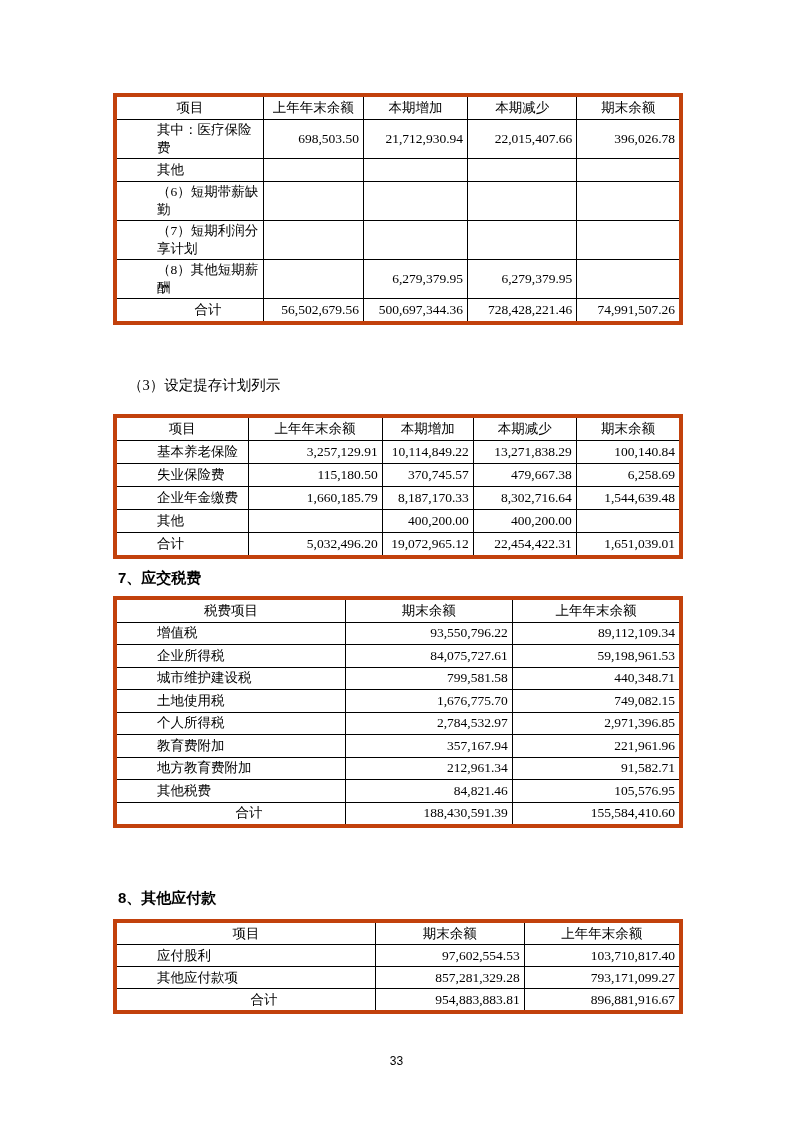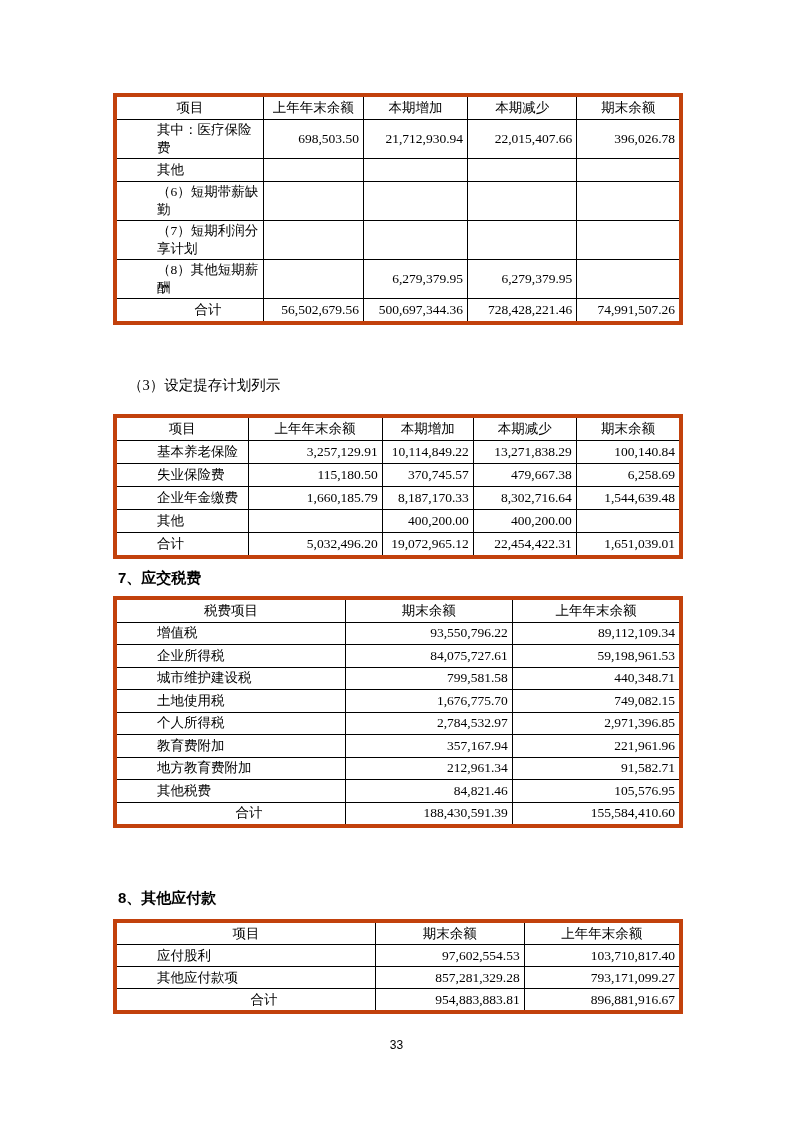--- a/index.html
+++ b/index.html
@@ -51,20 +51,21 @@
     font-weight:bold;
     font-size:15px;
     font-family:"Liberation Sans","DejaVu Sans",sans-serif;
   }
   .page-number{
     position:absolute;
     left:0;right:0;
     text-align:center;
     font-size:12px;
     font-family:"Liberation Sans","DejaVu Sans",sans-serif;
+    margin-top:16px;
   }
 </style>
 </head>
 <body>
 
 <div class="page">
 
   <table class="tbl" id="table-salary" style="top:93px;">
     <colgroup>
       <col style="width:26.2%">

